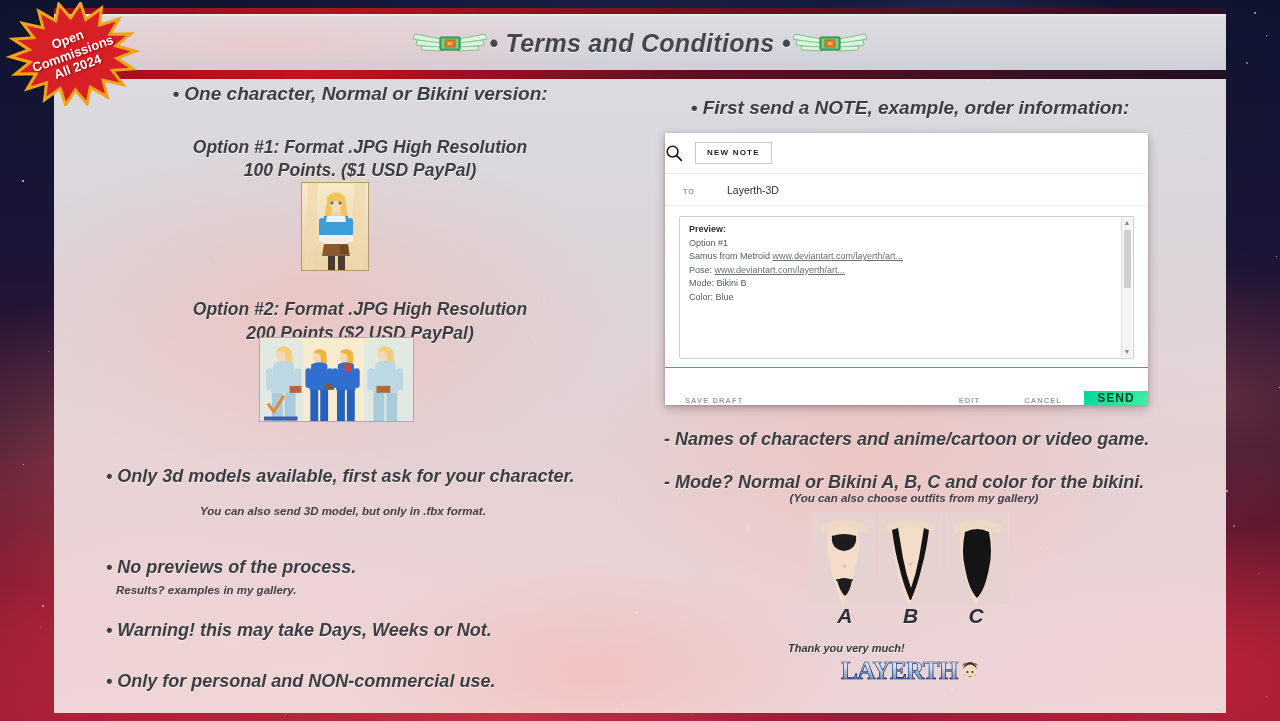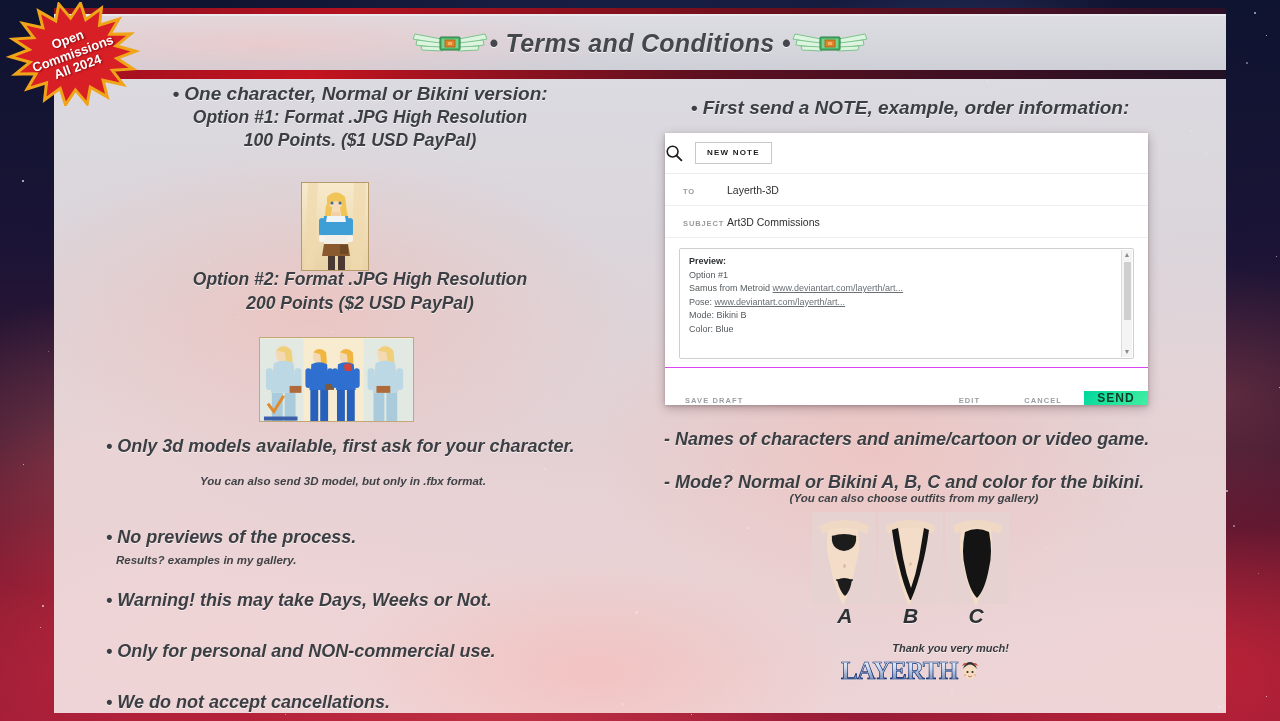--- a/index.html
+++ b/index.html
@@ -207,21 +207,21 @@
   .ft-cancel { padding:0 22px; }
   .ft-send {
     width:64px; display:flex; align-items:center; justify-content:center;
     background:linear-gradient(135deg,#00d6a0 0%,#1fe39a 45%,#44eea4 100%);
     color:#0d3b2c; font-size:12px; font-weight:bold; letter-spacing:1.1px;
     cursor:pointer; border:0; font-family:inherit;
   }
 
   
   .thanks {
-    position:absolute; left:812px; top:642px; width:197px; text-align:right;
+    position:absolute; left:788px; top:642px; width:197px; text-align:left;
     font-size:11px; font-weight:bold; font-style:italic; color:#35383c;
     text-shadow:0 1px 0 rgba(255,255,255,.6);
   }
   .logo-wrap {
     position:absolute; left:812px; top:658px; width:197px;
     display:flex; align-items:center; justify-content:center; gap:2px;
   }
   .logo-text {
     font-family:"Liberation Serif", serif;
     font-size:25px; font-weight:bold; letter-spacing:-.5px;
@@ -360,21 +360,21 @@
   <div class="badge-text">
     <span>Open</span>
     <span>Commissions</span>
     <span>All 2024</span>
   </div>
 </div>
 
 <div class="col-left">
   <div class="hdr-line">• One character, Normal or Bikini version:</div>
 
-  <div class="opt-line" style="">Option #1: Format .JPG High Resolution</div>
+  <div class="opt-line" style="margin-top:30px;">Option #1: Format .JPG High Resolution</div>
   <div class="opt-line">100 Points. ($1 USD PayPal)</div>
 
   <div class="opt-line" style="margin-top:116px;">Option #2: Format .JPG High Resolution</div>
   <div class="opt-line">200 Points ($2 USD PayPal)</div>
 
   <div style="margin-top:120px;">
     <div class="bullet" style="padding-left:26px;">• Only 3d models available, first ask for your character.</div>
     <div class="sub" style="padding-left:120px;margin-top:16px;">You can also send 3D model, but only in .fbx format.</div>
   </div>
 
@@ -489,24 +489,20 @@
     </span>
     <button class="new-note-btn">NEW NOTE</button>
   </div>
   <div class="nd-sep"></div>
 
   <div class="nd-field">
     <span class="nd-label">TO</span>
     <span class="nd-value">Layerth-3D</span>
   </div>
 
-  <div class="nd-field">
-    <span class="nd-label">SUBJECT</span>
-    <span class="nd-value">Art3D Commissions</span>
-  </div>
 
   <div class="nd-body">
     <div class="preview-box">
       <div class="pv-line strong">Preview:</div>
       <div id="pv-lines">
           <div class="pv-line"><span>Option #1</span></div>
           <div class="pv-line"><span>Samus from Metroid  </span><span class="pv-link">www.deviantart.com/layerth/art...</span></div>
           <div class="pv-line"><span>Pose: </span><span class="pv-link">www.deviantart.com/layerth/art...</span></div>
           <div class="pv-line"><span>Mode: Bikini B</span></div>
           <div class="pv-line"><span>Color: Blue</span></div>

